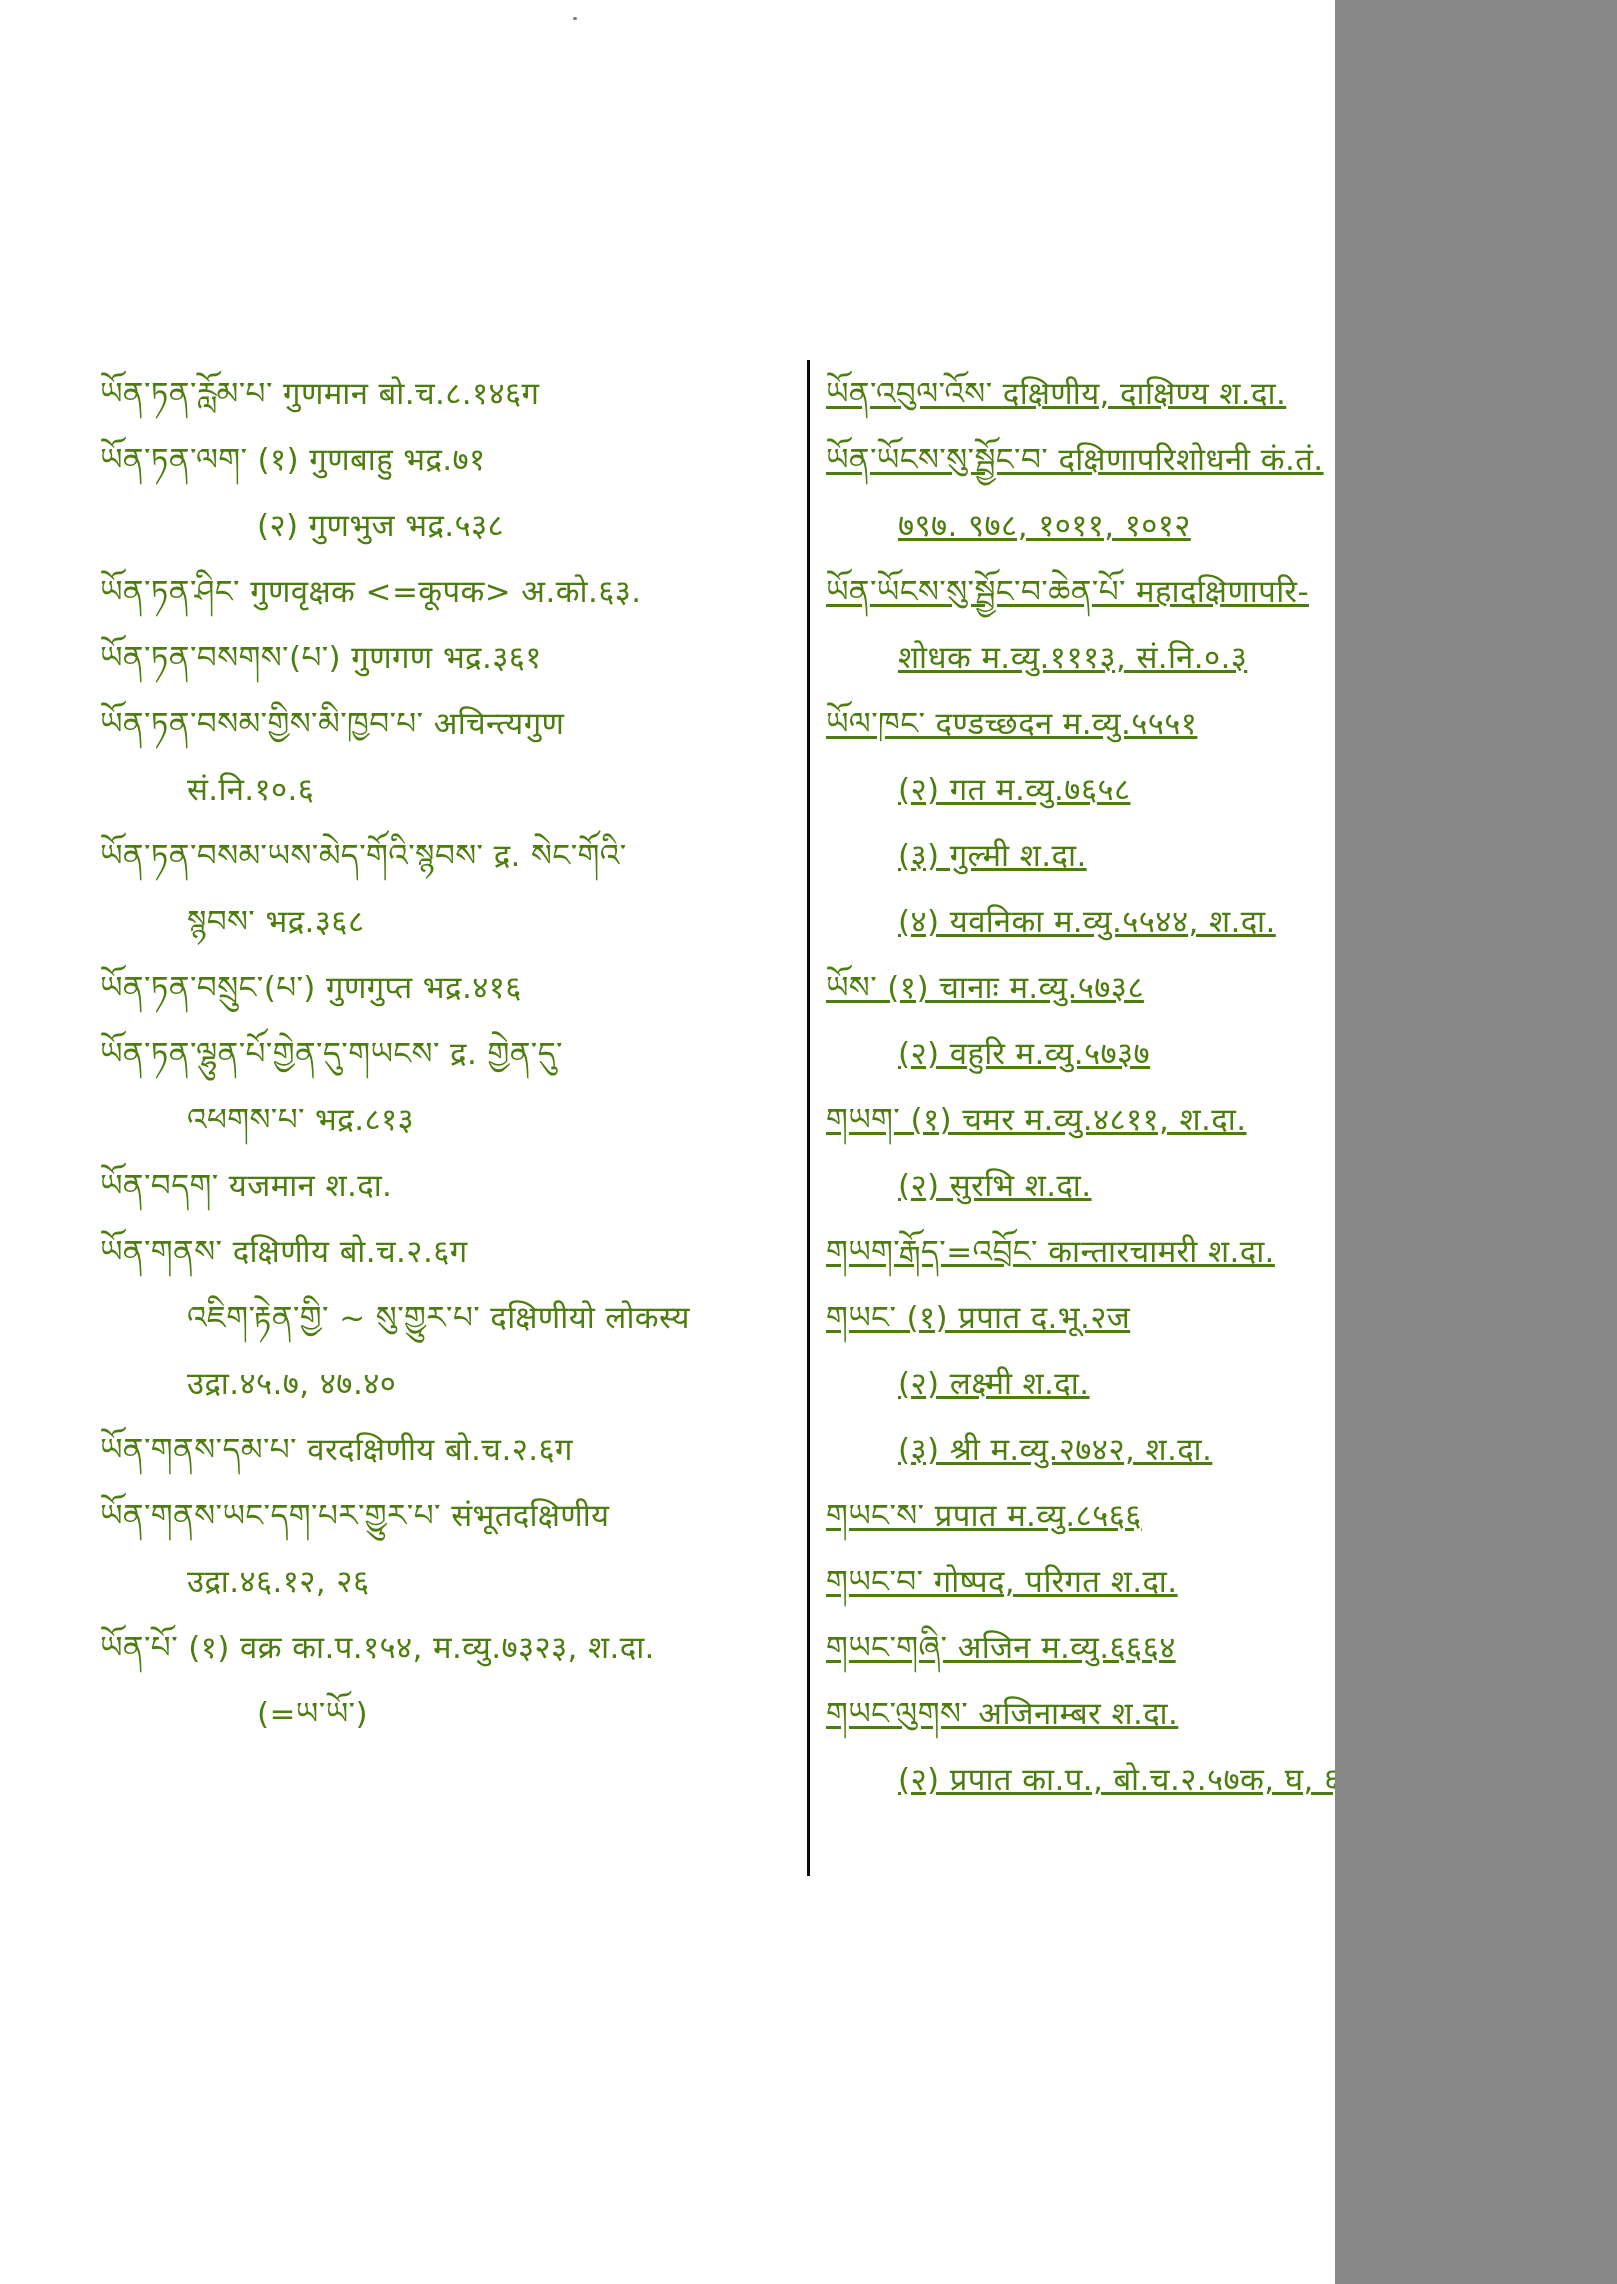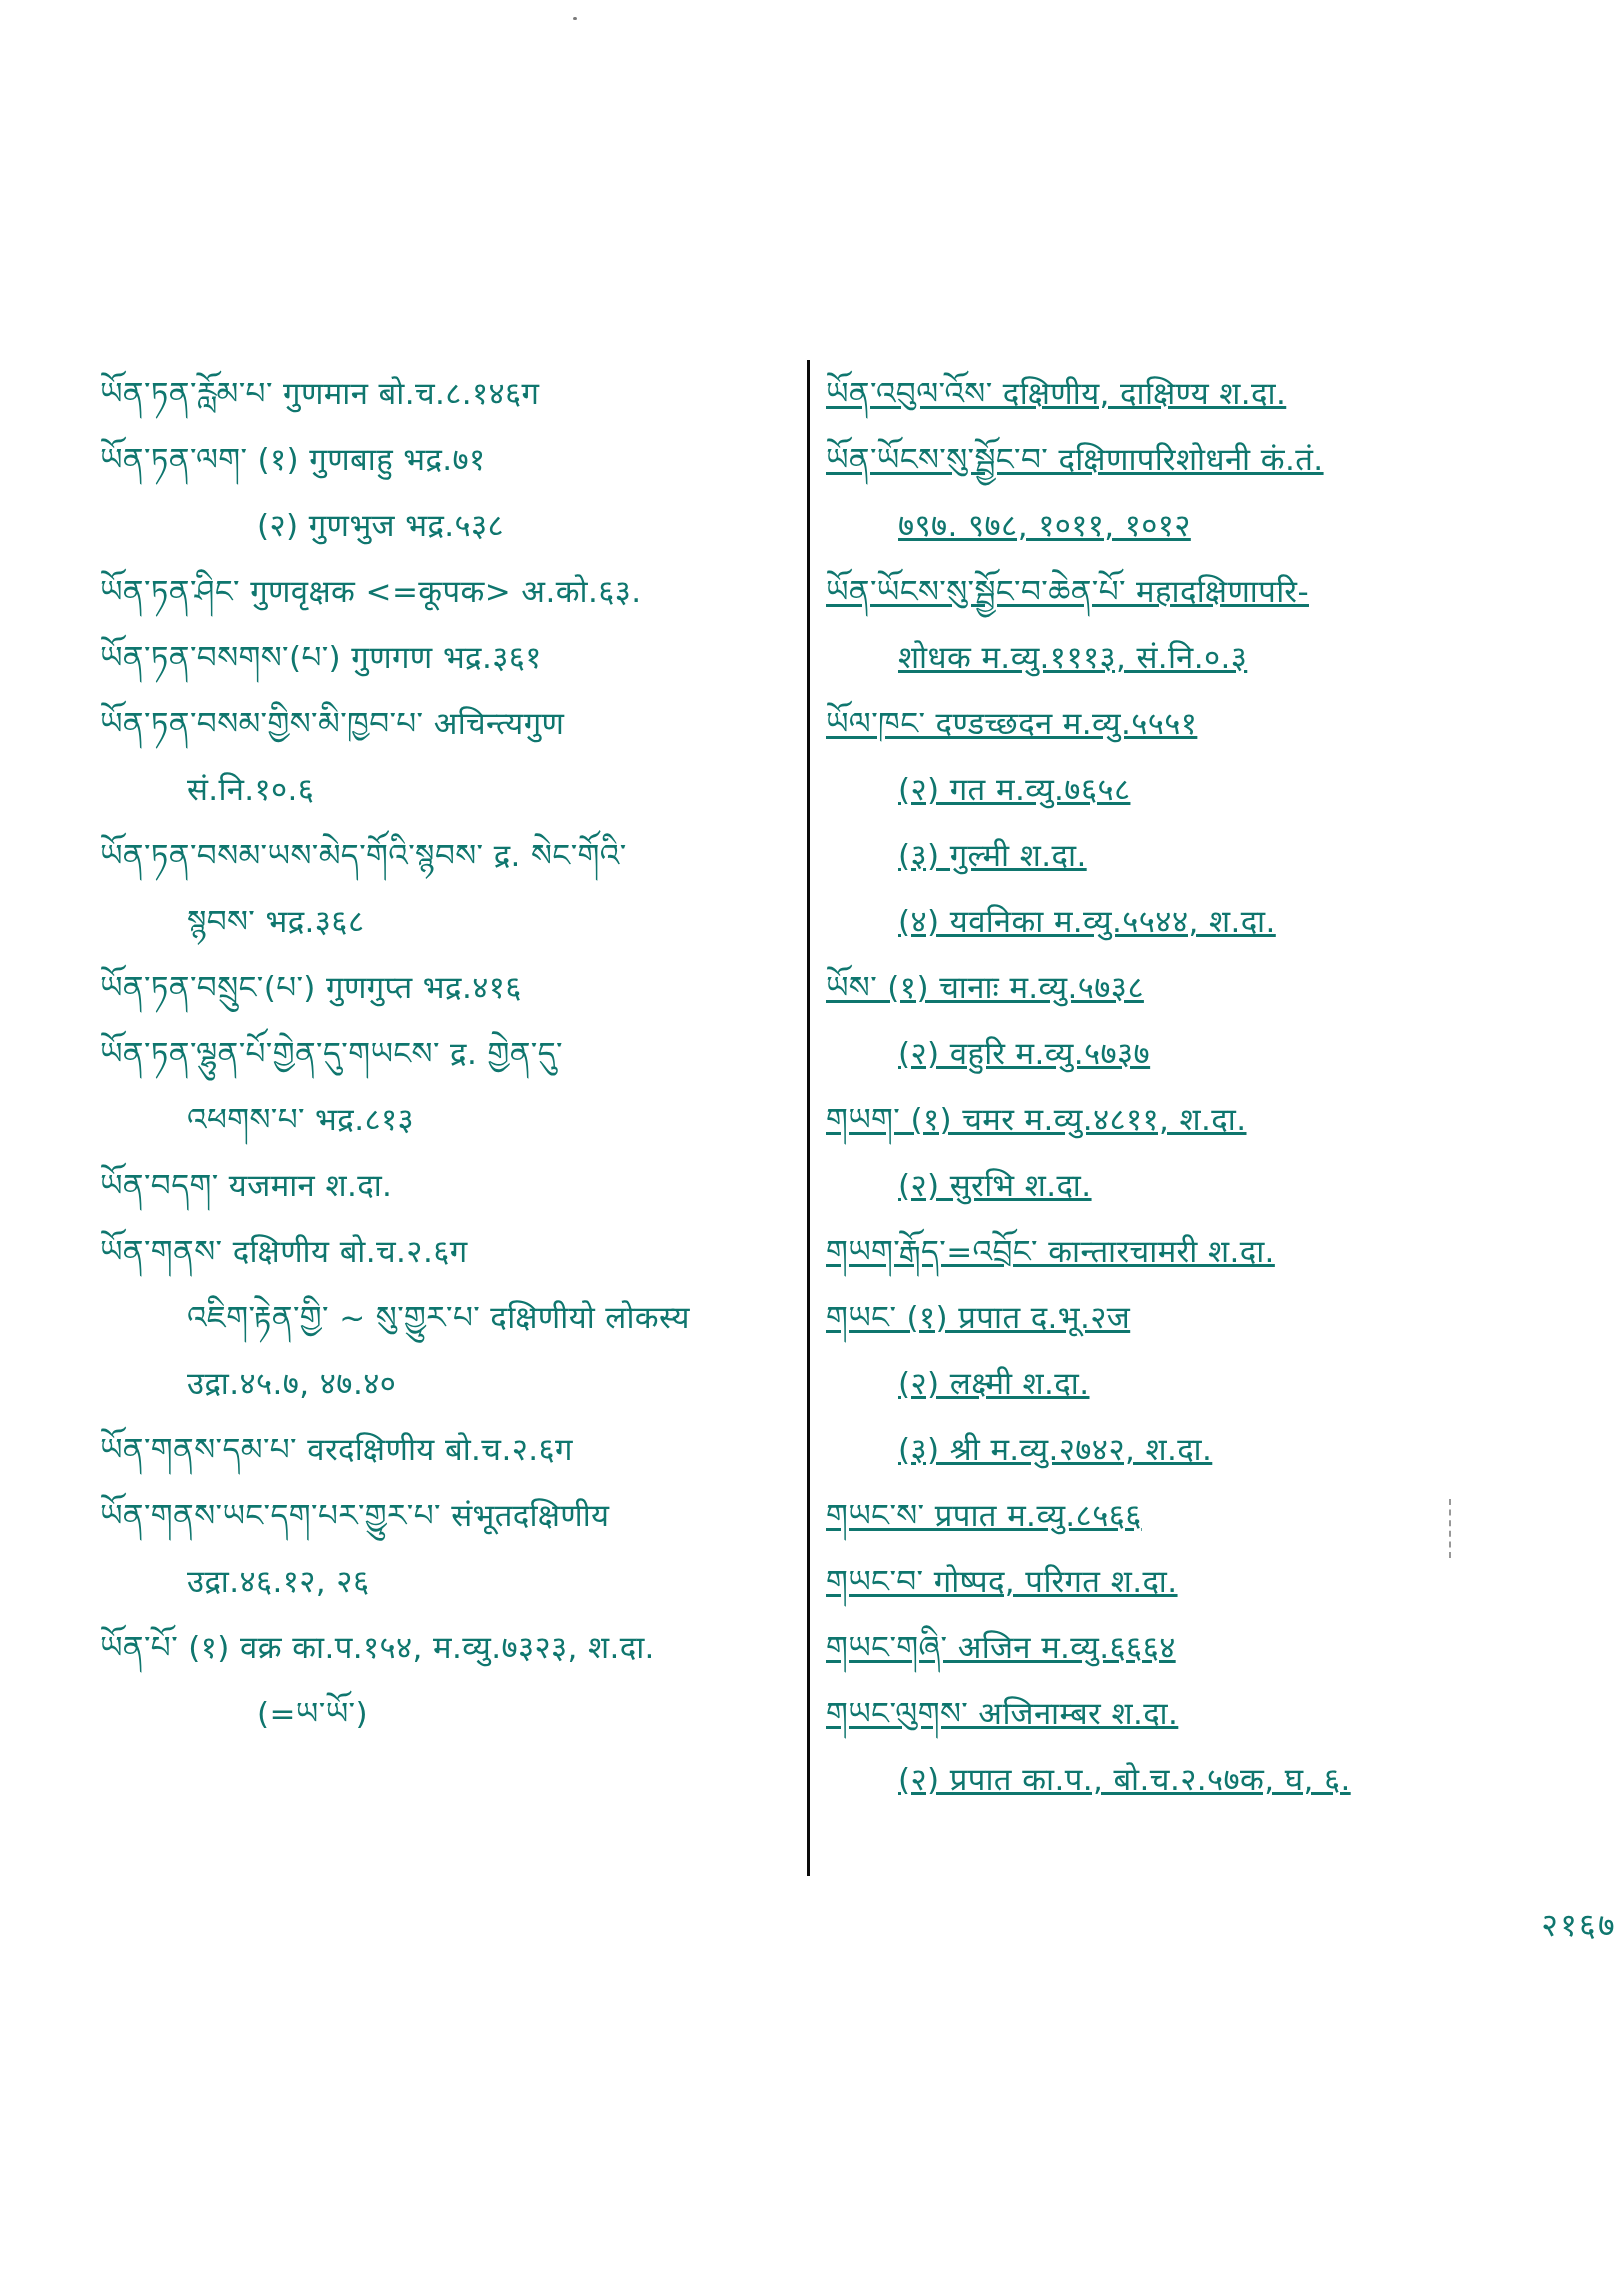--- a/index.html
+++ b/index.html
@@ -1,20 +1,20 @@
 <!DOCTYPE html>
 <html style="font-size:12px"><head>
 <meta charset="utf-8">
 <style>
   html,body{margin:0;padding:0;background:#888;}
   .page{
     position:relative;
-    width:1617px;height:2284px;
+    width:1335px;height:2284px;
     background:#ffffff;
-    color:#0f766e;
+    color:#4d7c0f;
     font-family:"DejaVu Sans", sans-serif;
     overflow:hidden;
   }
   .col{
     position:absolute;
     top:360px;
     font-size:31px;
     line-height:66px;
     white-space:nowrap;
     letter-spacing:0.4px;

